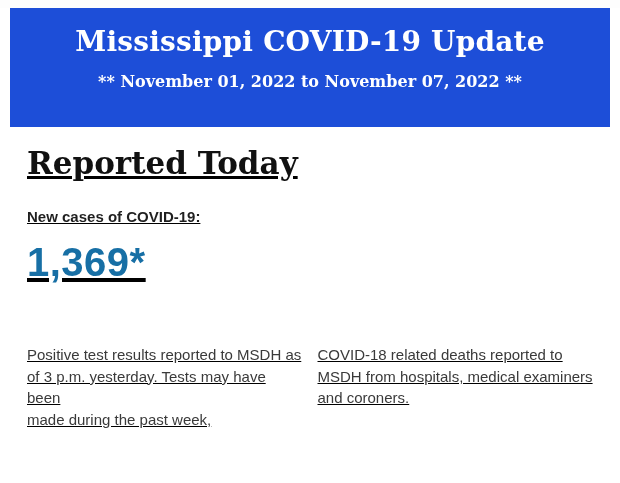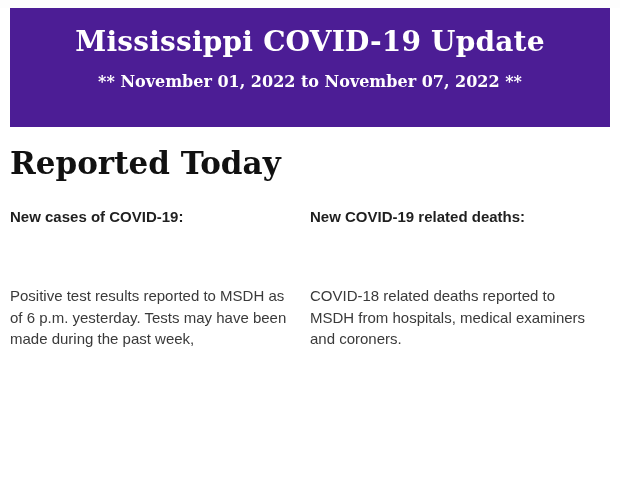--- a/index.html
+++ b/index.html
@@ -33,21 +33,22 @@
   }
   .banner-subtitle {
     margin-top: 13px;
     font-family: "DejaVu Serif", "Liberation Serif", serif;
     font-weight: bold;
     font-size: 16px;
     line-height: 20px;
   }
   
   .content {
-    padding: 0 10px;
+    padding: 0 27px;
+    text-decoration: underline;
   }
   .section-heading {
     margin: 0;
     padding-top: 17px;
     font-family: "DejaVu Serif", "Liberation Serif", serif;
     font-weight: bold;
     font-size: 31px;
     line-height: 38px;
     color: #111111;
   }
@@ -87,42 +88,42 @@
     font-size: 15px;
     line-height: 21.5px;
     color: #3a3a3a;
   }
 </style>
 </head>
 <body>
 
 <div class="page">
 
-  <div class="banner" style="background: #4c1d95;">
+  <div class="banner" style="background: #1d4ed8;">
     <div class="banner-title" style="color: rgb(255, 255, 255);">Mississippi COVID-19 Update</div>
     <div class="banner-subtitle" style="color: rgb(255, 255, 255);">** November 01, 2022 to November 07, 2022 **</div>
   </div>
 
   <div class="content">
 
     <h1 class="section-heading">Reported Today</h1>
 
     <div class="stats-row">
       <div class="stat-col">
         <div class="stat-label">New cases of COVID-19:</div>
+        <div class="stat-value" style="color: rgb(23, 111, 165);">1,369*</div>
       </div>
       <div class="stat-col">
-        <div class="stat-label">New COVID-19 related deaths:</div>
       </div>
     </div>
 
     <div class="desc-row">
       <div class="desc-col">
         <div class="desc-text">Positive test results reported to MSDH as
-of 6 p.m. yesterday. Tests may have been
+of 3 p.m. yesterday. Tests may have been
 made during the past week,</div>
       </div>
       <div class="desc-col">
         <div class="desc-text">COVID-18 related deaths reported to
 MSDH from hospitals, medical examiners
 and coroners.</div>
       </div>
     </div>
 
   </div>

